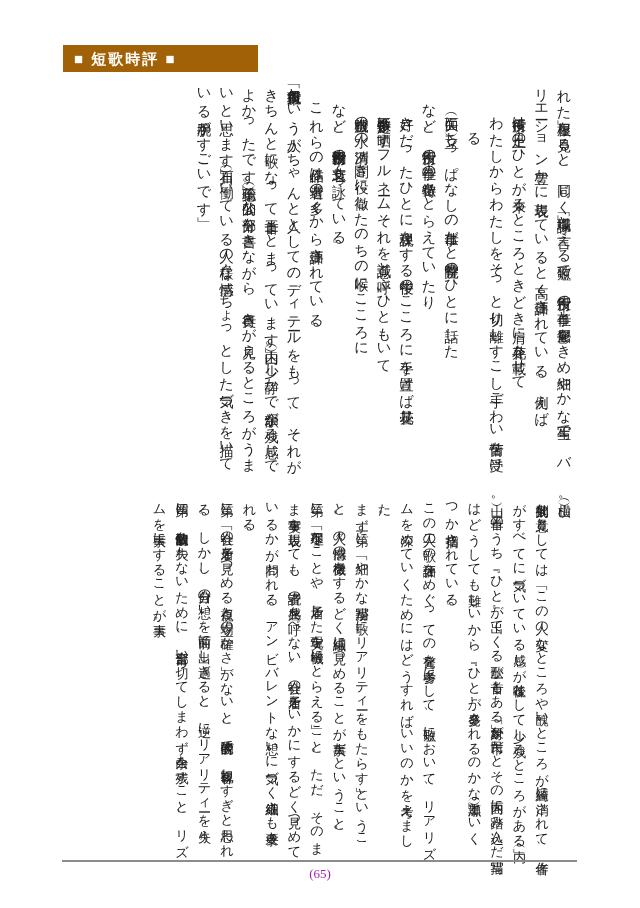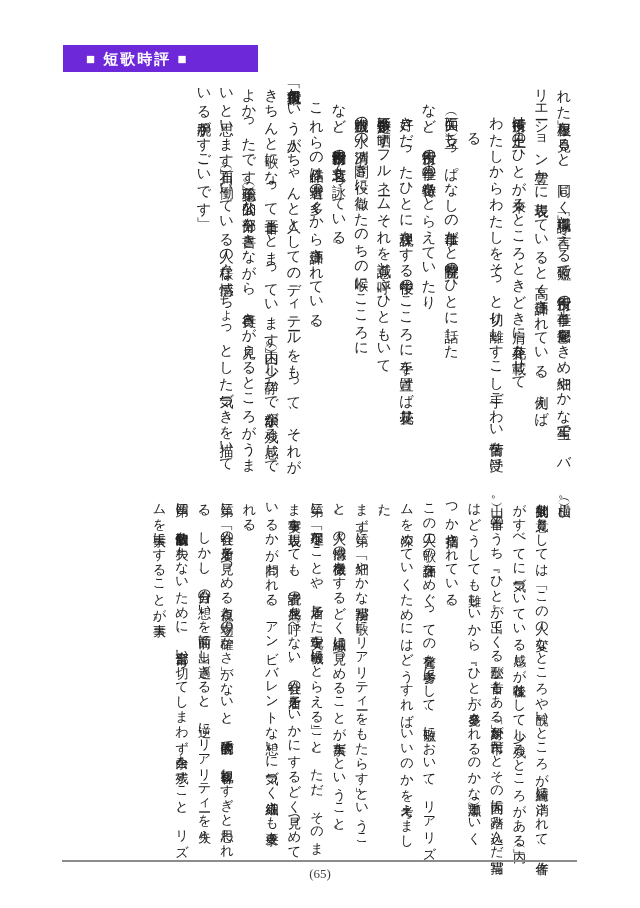--- a/index.html
+++ b/index.html
@@ -4,45 +4,45 @@
 <style>
   html,body{margin:0;padding:0;}
   body{
     width:640px;height:908px;position:relative;background:#ffffff;
     font-family:"Liberation Serif","DejaVu Serif",serif;
     color:#1f1f1f;overflow:hidden;
   }
   
   .header-bar{
     position:absolute;left:63px;top:45px;width:195px;height:27px;
-    background:#6d28d9;color:#ffffff;
+    background:#a16207;color:#ffffff;
     font-family:"Liberation Sans","DejaVu Sans",sans-serif;
     font-weight:bold;font-size:15px;line-height:27px;
-    padding-left:23px;box-sizing:border-box;letter-spacing:2px;
+    padding-left:11px;box-sizing:border-box;letter-spacing:2px;
   }
   
   .tier{
     position:absolute;right:65px;
     writing-mode:vertical-rl;text-orientation:mixed;
     line-height:22.5px;letter-spacing:0;
     line-break:strict;
   }
   #tier-top{top:79px;height:392px;font-size:14.2px;}
   #tier-bottom{top:494px;height:358px;font-size:13.2px;}
   .tier p{margin:0;padding:0;text-indent:0;}
   .tier p.indent1{text-indent:1em;}
   .tier p.poem{padding-inline-start:3em;text-indent:-1em;}
   
   .footer-rule{
     position:absolute;left:62px;top:860px;width:515px;height:2px;
     background:#8c8c8c;
   }
   .page-number{
     position:absolute;left:0;top:866px;width:640px;
-    text-align:center;font-size:13px;color:#404040;
+    text-align:center;font-size:13px;color:#a21caf;
     font-family:"Liberation Serif","DejaVu Serif",serif;
   }
 </style>
 </head>
 <body>
 
 <div class="header-bar">
   <span>■ 短歌時評 ■</span>
 </div>
 

